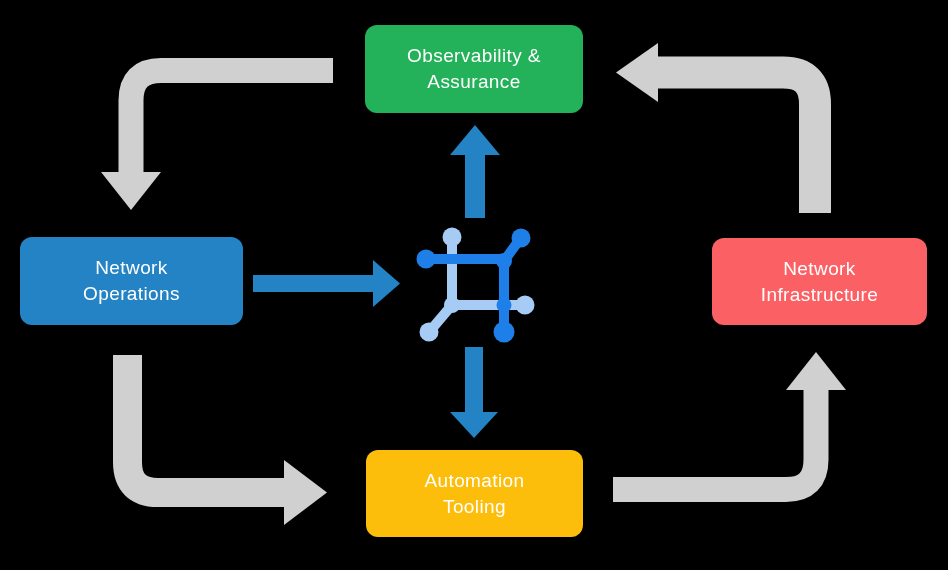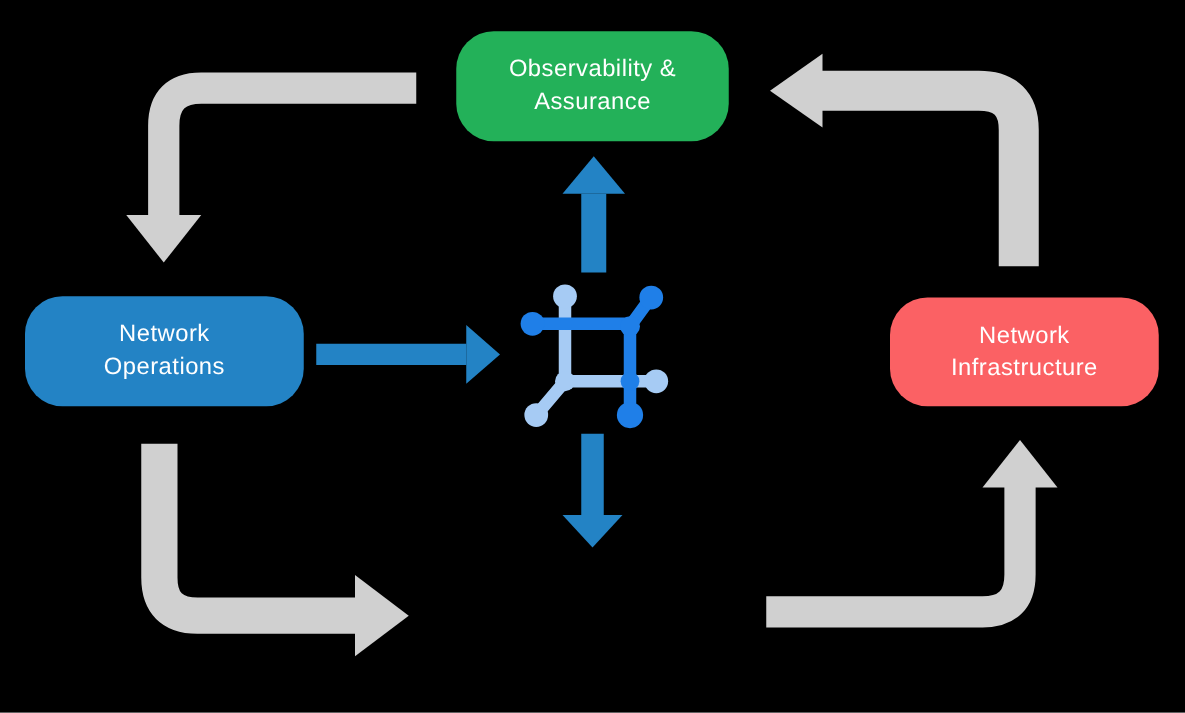--- a/index.html
+++ b/index.html
@@ -11,21 +11,21 @@
     position: relative;
     width: 948px; height: 570px;
     background: var(--background, #000);
     overflow: hidden;
   }
   .layer {
     position: absolute; left: 0; top: 0;
   }
   .node {
     position: absolute;
-    border-radius: 30px;
+    border-radius: 12px;
     display: flex; align-items: center; justify-content: center;
     text-align: center;
     color: var(--node-text, #fff);
     font-size: 19px;
     font-weight: 500;
     letter-spacing: 0.4px;
     line-height: 1.35;
     white-space: pre-line;
   }
   .node-observability { left: 365px; top: 25px;  width: 218px; height: 88px; background: var(--node-observability); }
@@ -107,13 +107,15 @@
 
   <div class="node node-observability">Observability &amp;
 Assurance</div>
 
   <div class="node node-operations">Network
 Operations</div>
 
   <div class="node node-infrastructure">Network
 Infrastructure</div>
 
+  <div class="node node-automation">Automation
+Tooling</div>
 </div>
 
 </body></html>

